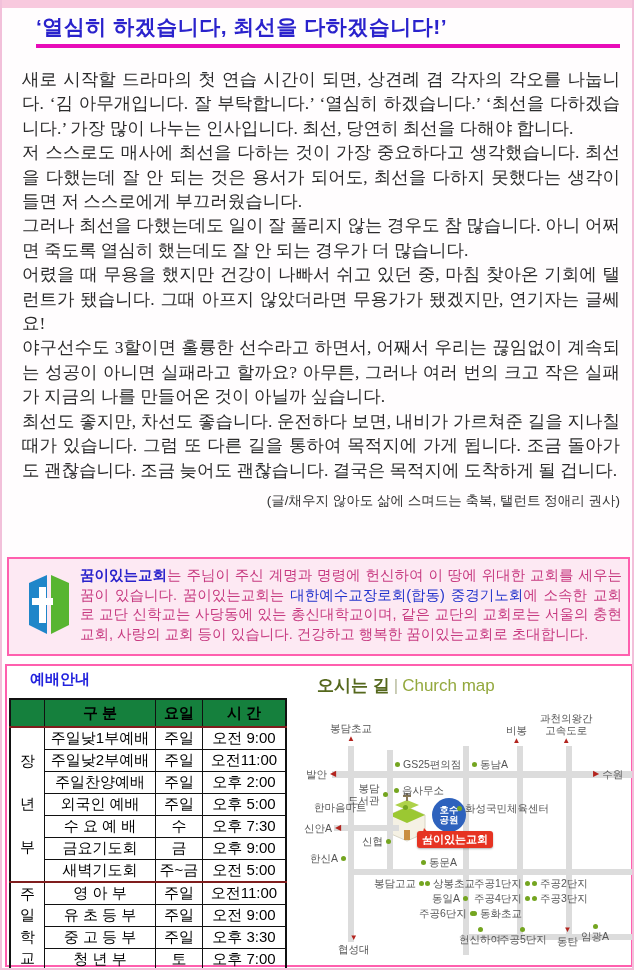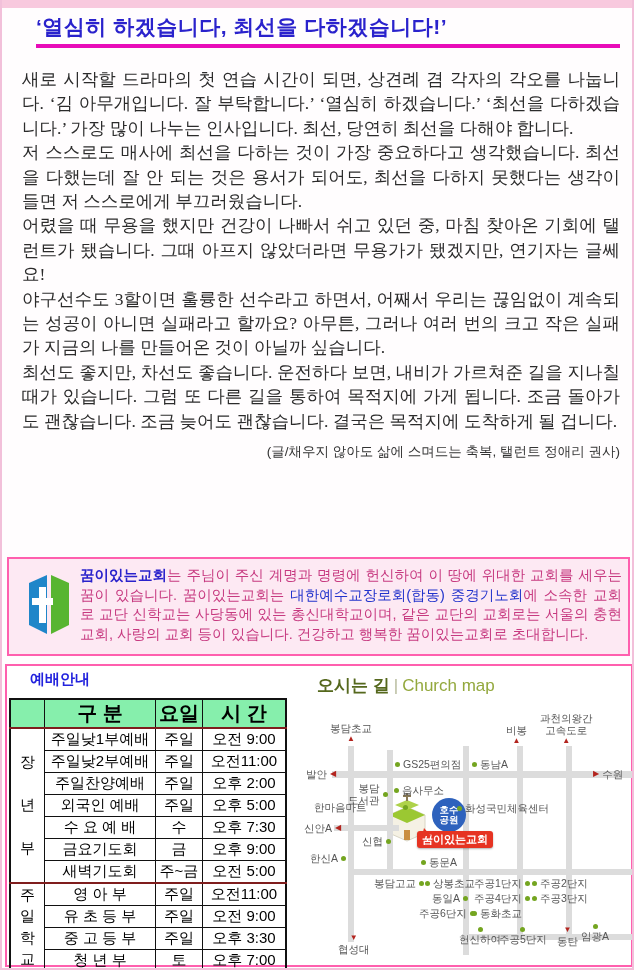--- a/index.html
+++ b/index.html
@@ -26,21 +26,21 @@
     font-size:14.5px; line-height:19.6px; color:#c73a80; text-align:justify; word-break:break-all; }
   .iblue-b { color:#2a22cc; font-weight:bold; }
   .iblue { color:#2233cc; }
 
   .bottom-box { position:absolute; left:3px; top:664px; width:628px; height:303px;
     border:2px solid #ff5fae; background:#fff; box-sizing:border-box; }
   .worship-title { position:absolute; left:23px; top:4px; font-size:15px; font-weight:bold; color:#2222dd; }
   table.worship { position:absolute; left:2px; top:32px; border-collapse:collapse; border:2px solid #111; }
   table.worship td, table.worship th { border:1px solid #111; font-size:15px; color:#000;
     text-align:center; padding:0; height:21px; font-weight:normal; }
-  table.worship thead th { height:26px; background:#86efac; font-weight:bold; font-size:20px;margin-left:47px; }
+  table.worship thead th { height:26px; background:#15803d; font-weight:bold; font-size:15px;margin-left:47px; }
   .col-group { width:33px; } .col-name { width:110px; } .col-day { width:46px; } .col-time { width:82px; }
   td.group-cell { font-size:16px; vertical-align:middle; border-right:1px solid #111; }
   td.group-cell .gwrap { display:flex; flex-direction:column; justify-content:space-evenly; align-items:center; height:100%; }
   tr.gstart td { border-top:2px solid #7f1d1d; }
 
   .map-title { position:absolute; left:310px; top:8px; font-size:17px; }
   .map-title .ko { font-weight:bold; color:#55681d; }
   .map-title .dv { color:#b5b99a; padding:0 4px; font-weight:normal; }
   .map-title .en { color:#93a83d; }
 
@@ -68,20 +68,21 @@
 
 <div class="page">
   <div class="top-band"></div>
 
   <div class="main-title">‘열심히 하겠습니다, 최선을 다하겠습니다!’</div>
   <div class="title-underline"></div>
 
   <div class="article">
     <p>새로 시작할 드라마의 첫 연습 시간이 되면, 상견례 겸 각자의 각오를 나눕니다. ‘김 아무개입니다. 잘 부탁합니다.’ ‘열심히 하겠습니다.’ ‘최선을 다하겠습니다.’ 가장 많이 나누는 인사입니다. 최선, 당연히 최선을 다해야 합니다.</p>
     <p>저 스스로도 매사에 최선을 다하는 것이 가장 중요하다고 생각했습니다. 최선을 다했는데 잘 안 되는 것은 용서가 되어도, 최선을 다하지 못했다는 생각이 들면 저 스스로에게 부끄러웠습니다.</p>
+    <p>그러나 최선을 다했는데도 일이 잘 풀리지 않는 경우도 참 많습니다. 아니 어쩌면 죽도록 열심히 했는데도 잘 안 되는 경우가 더 많습니다.</p>
     <p>어렸을 때 무용을 했지만 건강이 나빠서 쉬고 있던 중, 마침 찾아온 기회에 탤런트가 됐습니다. 그때 아프지 않았더라면 무용가가 됐겠지만, 연기자는 글쎄요!</p>
     <p>야구선수도 3할이면 훌륭한 선수라고 하면서, 어째서 우리는 끊임없이 계속되는 성공이 아니면 실패라고 할까요? 아무튼, 그러나 여러 번의 크고 작은 실패가 지금의 나를 만들어온 것이 아닐까 싶습니다.</p>
     <p>최선도 좋지만, 차선도 좋습니다. 운전하다 보면, 내비가 가르쳐준 길을 지나칠 때가 있습니다. 그럼 또 다른 길을 통하여 목적지에 가게 됩니다. 조금 돌아가도 괜찮습니다. 조금 늦어도 괜찮습니다. 결국은 목적지에 도착하게 될 겁니다.</p>
     <div class="attribution">(글/채우지 않아도 삶에 스며드는 축복, 탤런트 정애리 권사)</div>
   </div>
 
   <div class="intro-box">
     <span class="intro-logo">
       <svg width="44" height="68" viewBox="0 0 44 68">
         <polygon points="2,11 20,3 20,62 2,53" fill="#1f86c9"></polygon>

